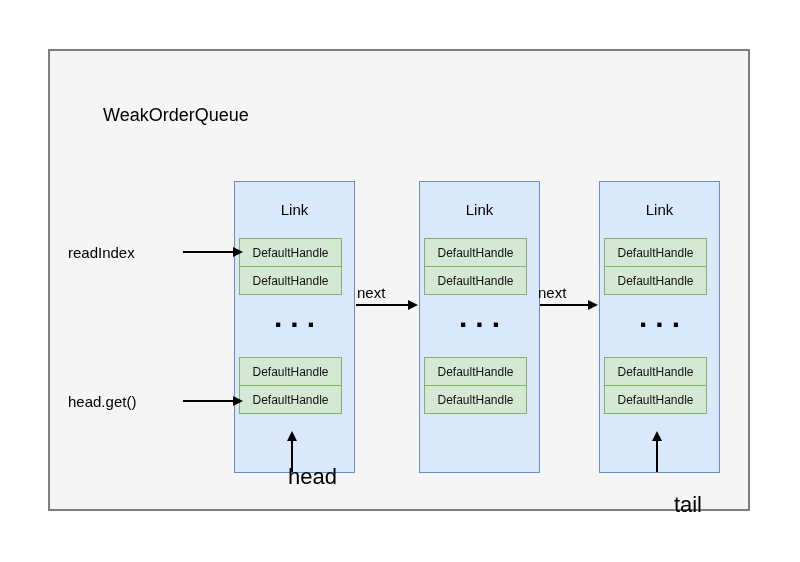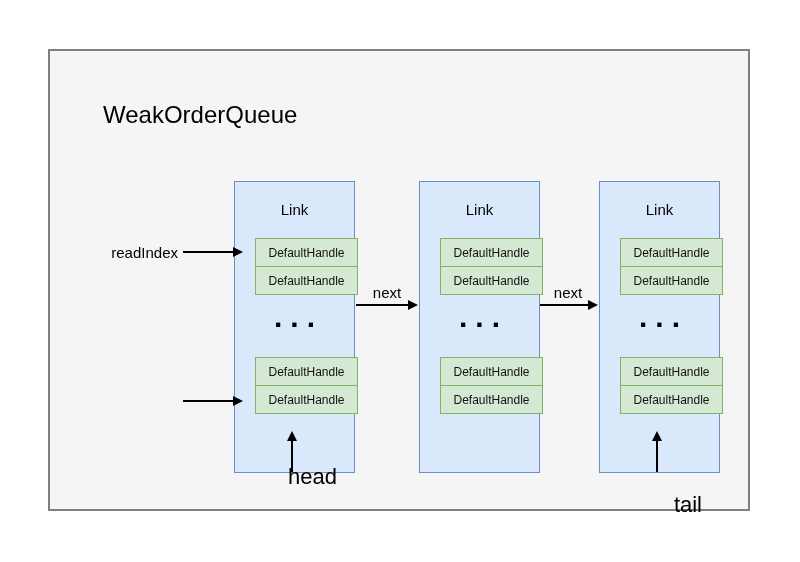--- a/index.html
+++ b/index.html
@@ -24,21 +24,21 @@
     top: 49px;
     width: 698px;
     height: 458px;
     background: #f5f5f5;
     border: 2px solid #7f7f7f;
   }
   .diagram-title {
     position: absolute;
     left: 103px;
     top: 101px;
-    font-size: 24px;
+    font-size: 18px;
     line-height: 28px;
     color: #000000;
     white-space: nowrap;
   }
   
   .link-node {
     position: absolute;
     top: 181px;
     width: 121px;
     height: 292px;
@@ -53,21 +53,21 @@
     position: absolute;
     top: 19px;
     left: 0;
     width: 100%;
     text-align: center;
     font-size: 15px;
     line-height: 18px;
   }
   .cell-group {
     position: absolute;
-    left: 20px;
+    left: 4px;
     width: 103px;
   }
   .cell-group.top { top: 56px; }
   .cell-group.bottom { top: 175px; }
   .handle-cell {
     box-sizing: border-box;
     width: 103px;
     height: 29px;
     background: #d5e8d4;
     border: 1px solid #82b366;
@@ -94,22 +94,22 @@
     color: #000000;
   }
   
   .lbl {
     position: absolute;
     font-size: 15px;
     line-height: 19px;
     color: #000000;
     white-space: nowrap;
   }
-  .lbl.right { text-align: right; }
-  .lbl.center { text-align: center; }
+  .lbl.right { text-align: left; }
+  .lbl.center { }
   .big-lbl {
     position: absolute;
     font-size: 22px;
     line-height: 26px;
     text-align: right;
     color: #000000;
     white-space: nowrap;
   }
   
   .hline {
@@ -182,20 +182,21 @@
     <div class="cell-group bottom">
       <div class="handle-cell">DefaultHandle</div>
       <div class="handle-cell">DefaultHandle</div>
     </div>
   </div>
 
   <div class="lbl right" style="left:68px; top:243px; width:110px;">readIndex</div>
   <div class="hline" style="left:183px; top:251px; width:51px;"></div>
   <div class="ah-right" style="left:233px; top:247px;"></div>
 
+  <div class="lbl right" style="left:68px; top:392px; width:110px;">head.get()</div>
   <div class="hline" style="left:183px; top:400px; width:51px;"></div>
   <div class="ah-right" style="left:233px; top:396px;"></div>
 
   <div class="lbl center" style="left:357px; top:283px; width:60px;">next</div>
   <div class="hline" style="left:356px; top:304px; width:53px;"></div>
   <div class="ah-right" style="left:408px; top:300px;"></div>
 
   <div class="lbl center" style="left:538px; top:283px; width:60px;">next</div>
   <div class="hline" style="left:540px; top:304px; width:49px;"></div>
   <div class="ah-right" style="left:588px; top:300px;"></div>

